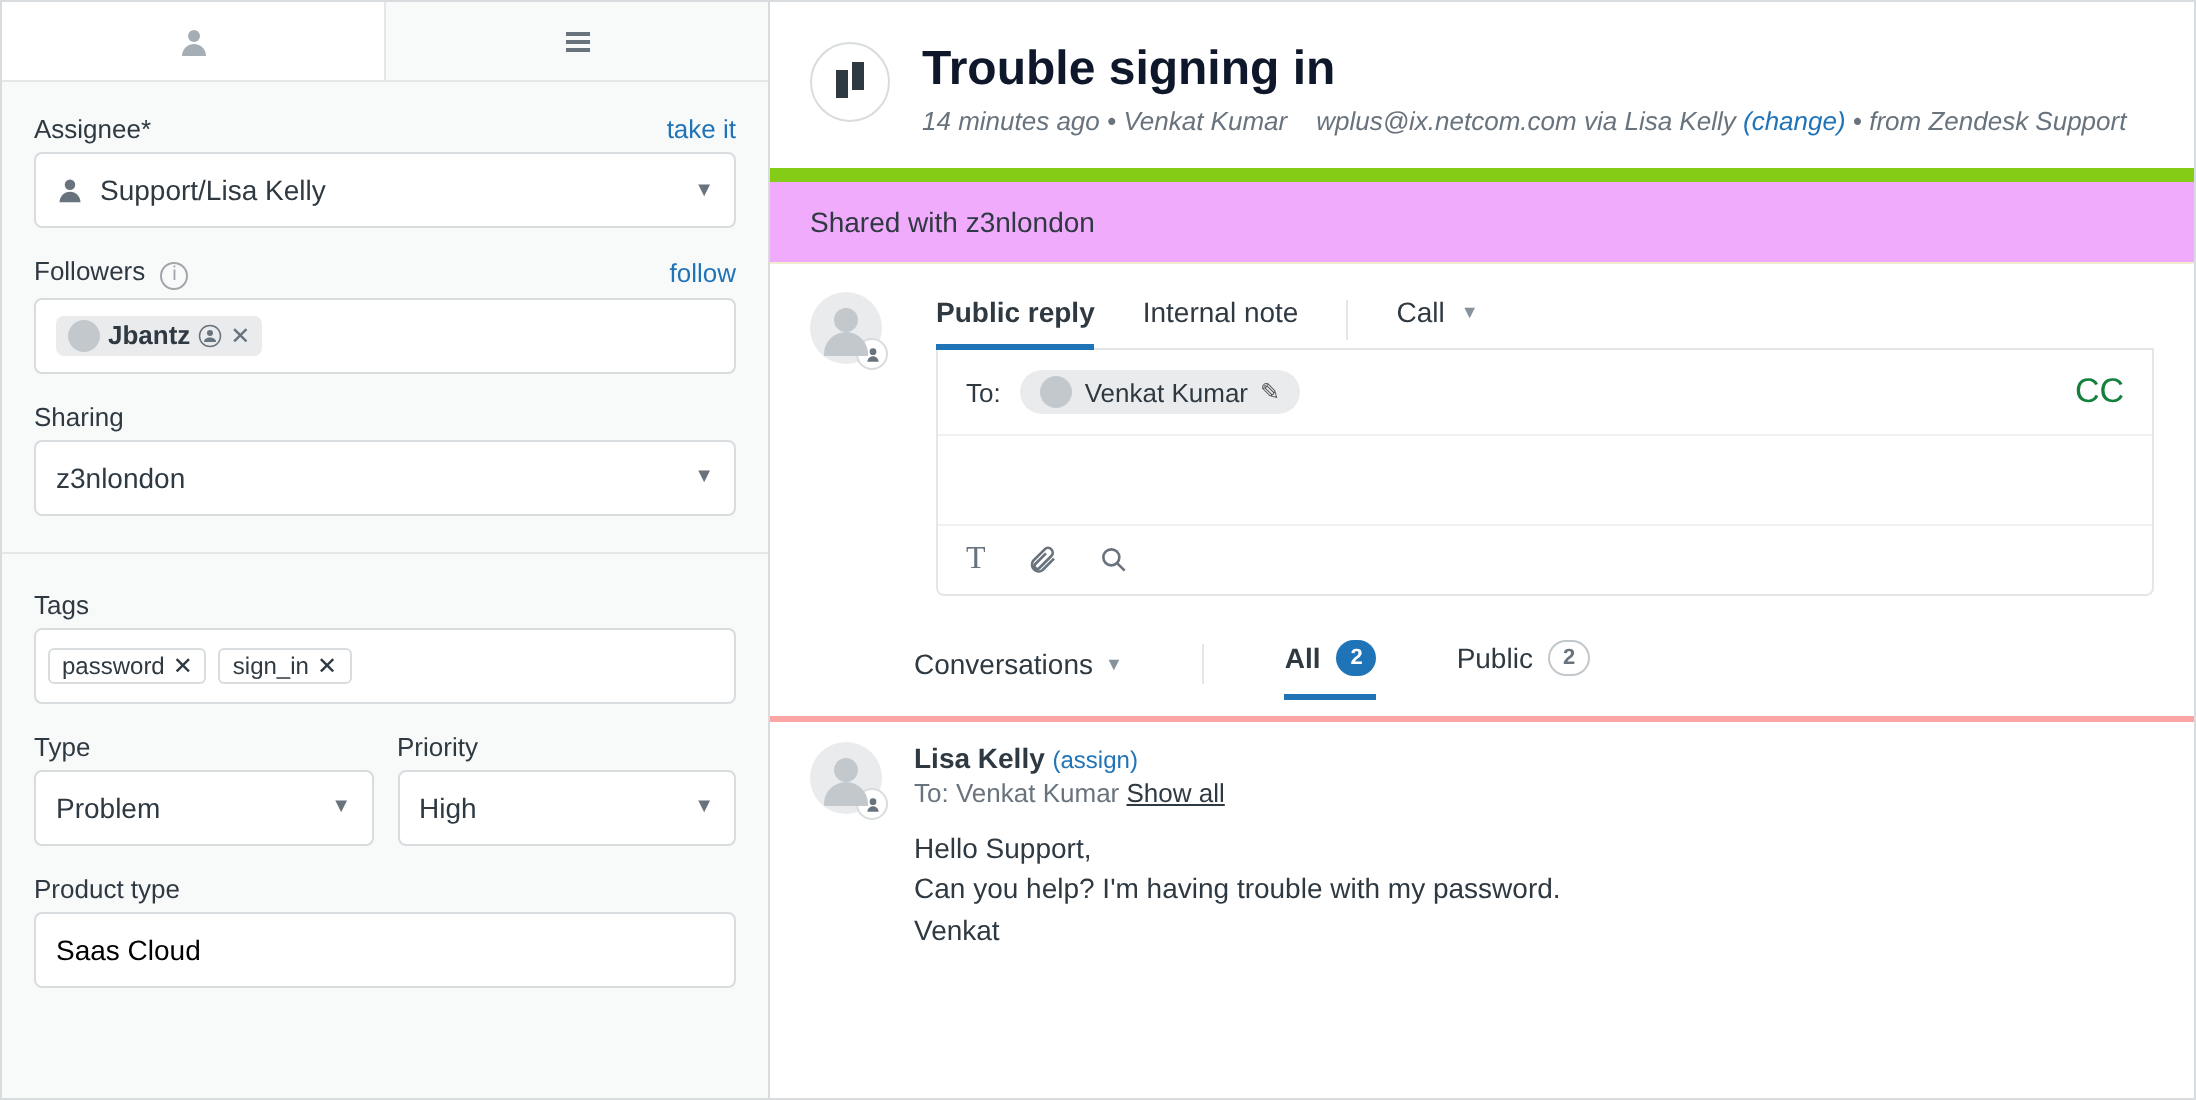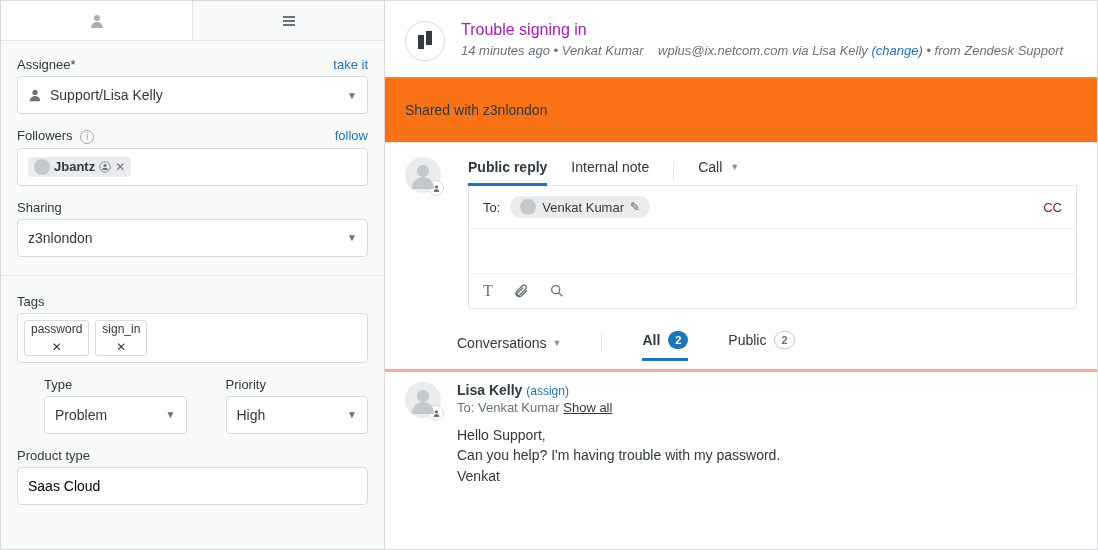--- a/index.html
+++ b/index.html
@@ -99,24 +99,23 @@
     align-items: center;
   }
   .tag {
     display: inline-flex; align-items: center;
     border: 1px solid #d8dcde;
     border-radius: 3px;
     padding: 1px 6px;
     font-size: 12px;
     gap: 4px;
     background: #fff;
-    flex-direction: column;
   }
   .row-2 { display: flex; gap: 12px; }
-  .row-2 > * { flex: 1; margin-left: 27px; }
+  .row-2 > * { flex: 1; }
   .input-plain {
     width: 100%;
     background: #fff;
     border: 1px solid #d8dcde;
     border-radius: 4px;
     height: 38px;
     padding: 0 10px;
     font-size: 14px;
     color: #000000;
   }
@@ -144,36 +143,36 @@
     background: #fff;
     border: 1px solid #d8dcde;
     display: flex; align-items: center; justify-content: center;
     transform: rotate(45deg);
   }
   .avatar-square-inner { transform: rotate(-45deg); display:flex; gap:2px; }
   .avatar-square-inner span { width:6px; background:#2f3941; }
   .avatar-square-inner span:nth-child(1){ height:14px; margin-top:2px;}
   .avatar-square-inner span:nth-child(2){ height:14px; margin-top:-2px;}
   .ticket-title {
-    font-size: 16px;
-    font-weight: 400;
-    color: #a21caf;
+    font-size: 24px;
+    font-weight: 700;
+    color: #0f172a;
     margin: 0 0 4px 0;
   }
   .ticket-meta {
     font-size: 13px;
     color: #68737d;
     font-style: italic;
   }
   .ticket-meta .link { color: #1f73b7; cursor: pointer; }
   .shared-banner {
-    background: #f97316;
-    border-top: 1px solid #84cc16;
+    background: #f0abfc;
+    border-top: 7px solid #84cc16;
     border-bottom: 1px solid #f0eccd;
-    padding: 24px 20px;
+    padding: 12px 20px;
     font-size: 14px;
     color: #2f3941;
   }
   
   .compose-row {
     display: flex; gap: 27px; padding: 14px 20px 0 20px;
   }
   .avatar-round {
     width: 36px; height: 36px; border-radius: 50%;
     background: #e9ebed; position: relative;
@@ -230,21 +229,21 @@
   }
   .to-left { display:flex; align-items:center; gap:10px; font-size:13px; color:#2f3941;}
   .recipient-chip {
     display:inline-flex; align-items:center; gap:6px;
     background:#e9ebed; border-radius:14px;
     padding:3px 10px; font-size:13px;
   }
   .avatar-mini {
     width:16px; height:16px; border-radius:50%; background:#c2c8cc;
   }
-  .cc { color:#7f1d1d; font-size:13px; cursor:pointer; }
+  .cc { color:#15803d; font-size:17px; cursor:pointer; }
   .editor-area { height: 44px; }
   .toolbar {
     display:flex; align-items:center; gap:20px;
     padding: 8px 14px; border-top:1px solid #f0f0f0;
     color:#68737d;
   }
   .toolbar .tool { cursor:pointer; font-size:16px; display:flex; align-items:center;}
   
   .conv-row {
     display:flex; align-items:center; gap:40px;

